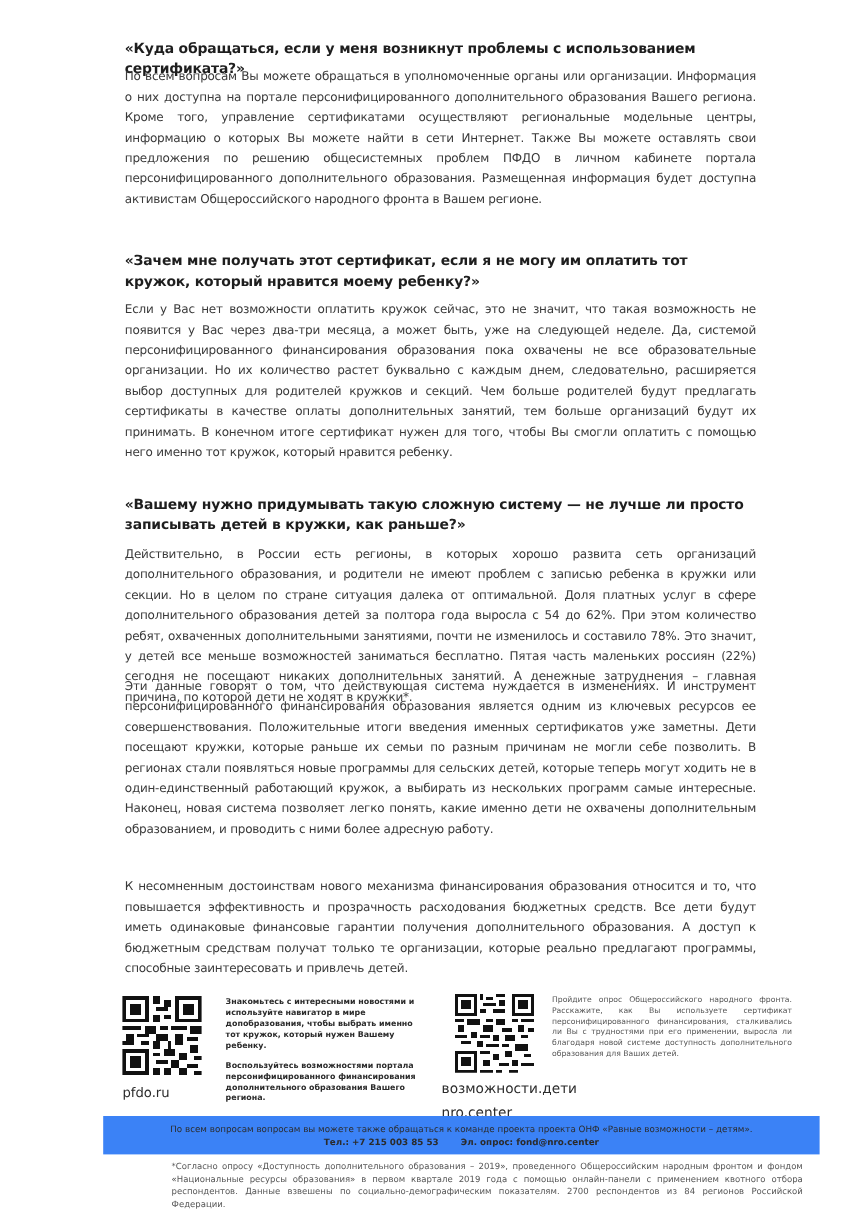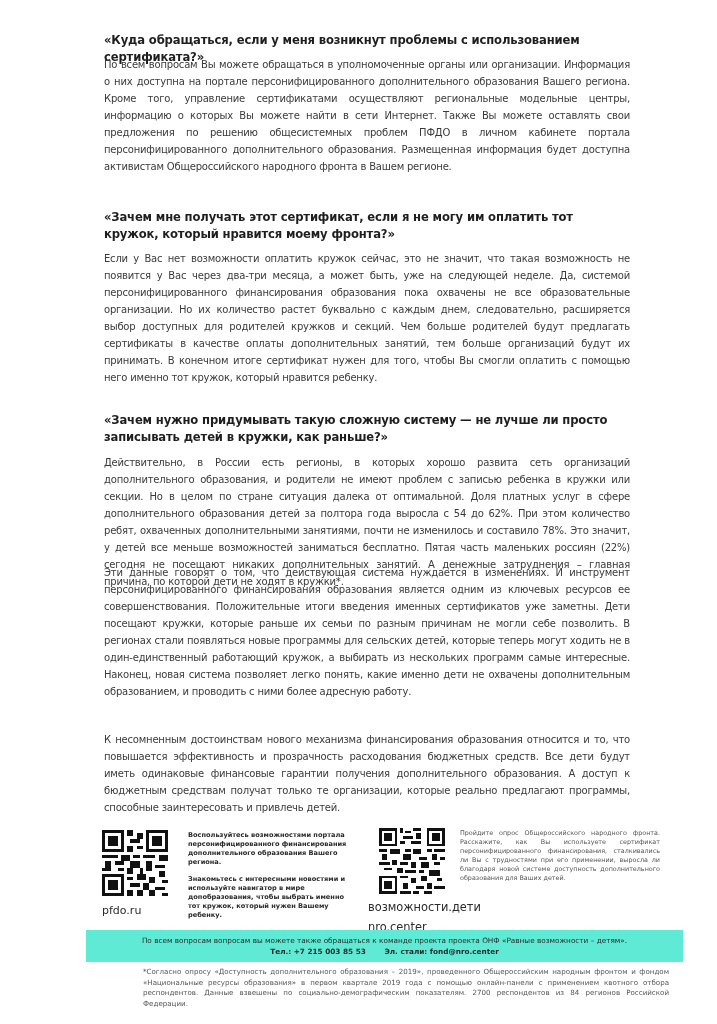--- a/index.html
+++ b/index.html
@@ -26,37 +26,37 @@
   #qrbox2 { left:368px; top:828px; width:88px; }
   #qrbox2 .qr { margin-left:11px; }
   #qrbox2 .qr-caption { margin-top:6px; font-size:11.4px; }
 
   #promo1 { position:absolute; left:188px; top:831px; width:160px; font-size:6.6px; line-height:9px; font-weight:bold; color:#2b2b2b; }
   #promo1 p { margin:0 0 8px 0; }
   #promo2 { position:absolute; left:460px; top:829px; width:200px; }
   #promo2 .h { font-size:7.6px; line-height:10.5px; font-weight:bold; color:#1e1e1e; text-align:justify; margin:0 0 9px 0; }
   #promo2 .b { font-size:6.4px; line-height:9px; color:#555; text-align:justify; margin:0; }
 
-  #banner { position:absolute; left:86px; top:930px; width:597px; height:32px; background:#5eead4; text-align:center; font-size:7.3px; line-height:11px; color:#2b2b2b; padding-top:5px; box-sizing:border-box; }
+  #banner { position:absolute; left:86px; top:930px; width:597px; height:32px; background:#3b82f6; text-align:center; font-size:7.3px; line-height:11px; color:#2b2b2b; padding-top:5px; box-sizing:border-box; }
   #banner .l2 { font-weight:bold; }
   #banner .l2 span { margin:0 8px; }
 
   #footnote { position:absolute; left:104px; top:967px; width:526px; font-size:7.1px; line-height:10.5px; color:#555; text-align:justify;margin-left:39px; }
 </style>
 </head>
 <body>
 
 <div class="page">
   <p id="q1" class="q">«Куда обращаться, если у меня возникнут проблемы с использованием сертификата?»</p>
   <p id="p1" class="p">По всем вопросам Вы можете обращаться в уполномоченные органы или организации. Информация о них доступна на портале персонифицированного дополнительного образования Вашего региона. Кроме того, управление сертификатами осуществляют региональные модельные центры, информацию о которых Вы можете найти в сети Интернет. Также Вы можете оставлять свои предложения по решению общесистемных проблем ПФДО в личном кабинете портала персонифицированного дополнительного образования. Размещенная информация будет доступна активистам Общероссийского народного фронта в Вашем регионе.</p>
 
-  <p id="q2" class="q">«Зачем мне получать этот сертификат, если я не могу им оплатить тот кружок, который нравится моему фронта?»</p>
+  <p id="q2" class="q">«Зачем мне получать этот сертификат, если я не могу им оплатить тот кружок, который нравится моему ребенку?»</p>
   <p id="p2" class="p">Если у Вас нет возможности оплатить кружок сейчас, это не значит, что такая возможность не появится у Вас через два-три месяца, а может быть, уже на следующей неделе. Да, системой персонифицированного финансирования образования пока охвачены не все образовательные организации. Но их количество растет буквально с каждым днем, следовательно, расширяется выбор доступных для родителей кружков и секций. Чем больше родителей будут предлагать сертификаты в качестве оплаты дополнительных занятий, тем больше организаций будут их принимать. В конечном итоге сертификат нужен для того, чтобы Вы смогли оплатить с помощью него именно тот кружок, который нравится ребенку.</p>
 
-  <p id="q3" class="q">«Зачем нужно придумывать такую сложную систему — не лучше ли просто записывать детей в кружки, как раньше?»</p>
+  <p id="q3" class="q">«Вашему нужно придумывать такую сложную систему — не лучше ли просто записывать детей в кружки, как раньше?»</p>
   <p id="p3" class="p">Действительно, в России есть регионы, в которых хорошо развита сеть организаций дополнительного образования, и родители не имеют проблем с записью ребенка в кружки или секции. Но в целом по стране ситуация далека от оптимальной. Доля платных услуг в сфере дополнительного образования детей за полтора года выросла с 54 до 62%. При этом количество ребят, охваченных дополнительными занятиями, почти не изменилось и составило 78%. Это значит, у детей все меньше возможностей заниматься бесплатно. Пятая часть маленьких россиян (22%) сегодня не посещают никаких дополнительных занятий. А денежные затруднения – главная причина, по которой дети не ходят в кружки*.</p>
   <p id="p4" class="p">Эти данные говорят о том, что действующая система нуждается в изменениях. И инструмент персонифицированного финансирования образования является одним из ключевых ресурсов ее совершенствования. Положительные итоги введения именных сертификатов уже заметны. Дети посещают кружки, которые раньше их семьи по разным причинам не могли себе позволить. В регионах стали появляться новые программы для сельских детей, которые теперь могут ходить не в один-единственный работающий кружок, а выбирать из нескольких программ самые интересные. Наконец, новая система позволяет легко понять, какие именно дети не охвачены дополнительным образованием, и проводить с ними более адресную работу.</p>
   <p id="p5" class="p">К несомненным достоинствам нового механизма финансирования образования относится и то, что повышается эффективность и прозрачность расходования бюджетных средств. Все дети будут иметь одинаковые финансовые гарантии получения дополнительного образования. А доступ к бюджетным средствам получат только те организации, которые реально предлагают программы, способные заинтересовать и привлечь детей.</p>
 </div>
 
 <div id="qrbox1" class="qrbox">
   <div class="qr">
     <svg viewBox="0 0 21 21" shape-rendering="crispEdges">
       <g fill="#111">
         <rect x="0" y="0" width="7" height="7"></rect>
@@ -99,22 +99,22 @@
           <rect x="11" y="19" width="2" height="2"></rect>
           <rect x="15" y="19" width="2" height="2"></rect>
           <rect x="19" y="20" width="2" height="1"></rect>
       </g>
     </svg>
   </div>
   <div class="qr-caption">pfdo.ru</div>
 </div>
 
 <div id="promo1">
+  <p>Знакомьтесь с интересными новостями и используйте навигатор в мире допобразования, чтобы выбрать именно тот кружок, который нужен Вашему ребенку.</p>
   <p>Воспользуйтесь возможностями портала персонифицированного финансирования дополнительного образования Вашего региона.</p>
-  <p>Знакомьтесь с интересными новостями и используйте навигатор в мире допобразования, чтобы выбрать именно тот кружок, который нужен Вашему ребенку.</p>
 </div>
 
 <div id="qrbox2" class="qrbox">
   <div class="qr">
     <svg viewBox="0 0 25 25" shape-rendering="crispEdges">
       <g fill="#111">
         <rect x="0" y="0" width="7" height="7"></rect>
           <rect x="1" y="1" width="5" height="5" fill="#fff"></rect>
           <rect x="2" y="2" width="3" height="3"></rect>
         <rect x="18" y="0" width="7" height="7"></rect>
@@ -171,17 +171,17 @@
 </div>
 
 <div id="promo2">
   <p class="b">Пройдите опрос Общероссийского народного фронта. Расскажите, как Вы используете сертификат персонифицированного финансирования, сталкивались ли Вы с трудностями при его применении, выросла ли благодаря новой системе доступность дополнительного образования для Ваших детей.</p>
 </div>
 
 <div id="banner">
   <div>По всем вопросам вопросам вы можете также обращаться к команде проекта проекта ОНФ «Равные возможности – детям».</div>
   <div class="l2">
     <span>Тел.: +7 215 003 85 53</span>
-    <span>Эл. стали: fond@nro.center</span>
+    <span>Эл. опрос: fond@nro.center</span>
   </div>
 </div>
 
 <div id="footnote">*Согласно опросу «Доступность дополнительного образования – 2019», проведенного Общероссийским народным фронтом и фондом «Национальные ресурсы образования» в первом квартале 2019 года с помощью онлайн-панели с применением квотного отбора респондентов. Данные взвешены по социально-демографическим показателям. 2700 респондентов из 84 регионов Российской Федерации.</div>
 
 </body></html>

